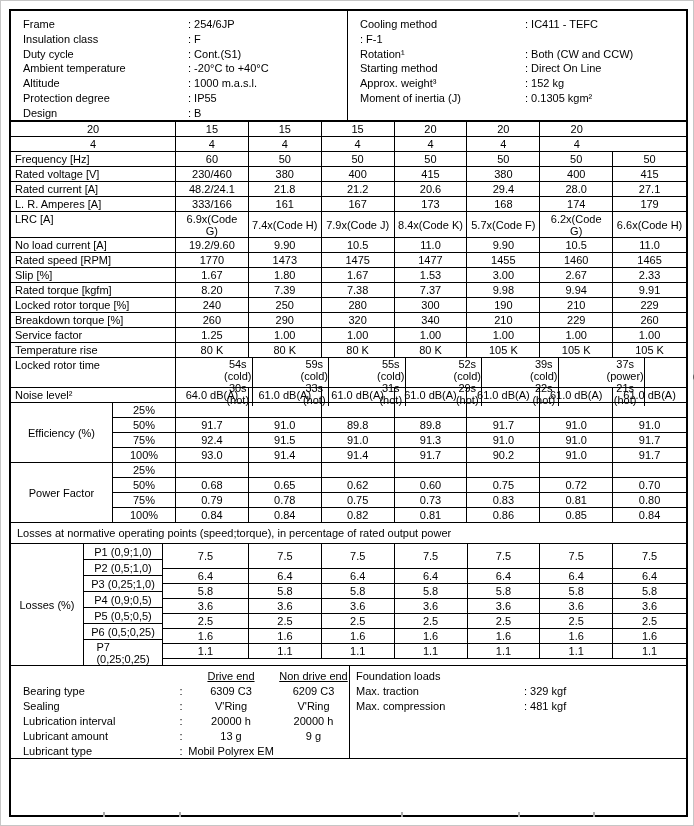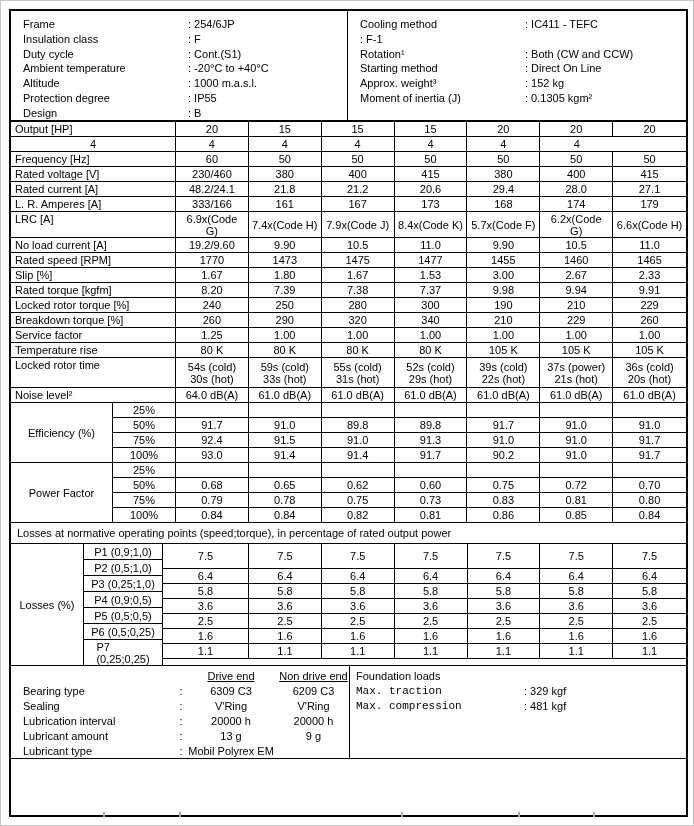--- a/index.html
+++ b/index.html
@@ -15,21 +15,21 @@
   .top-col.left{width:337px;border-right:1px solid #000;}
   .top-col.right{flex:1;}
   .info-row{display:flex;height:14.8px;line-height:14.8px;}
   .info-label{width:165px;flex:0 0 165px;}
   .info-value{white-space:nowrap;}
 
   
   .t-row{display:grid;grid-template-columns:165px repeat(7,1fr);
          height:15px;border-bottom:1px solid #000;box-sizing:border-box;}
   .t-row.h26{height:26px;}
-  .t-row.h30{height:30px;}
+  .t-row.h30{height:30px;gap:48px;}
   .t-label{border-right:1px solid #000;padding-left:4px;display:flex;align-items:center;box-sizing:border-box;}
   .h26 .t-label,.h30 .t-label{align-items:flex-start;padding-top:1px;}
   .t-cell{border-right:1px solid #000;display:flex;align-items:center;justify-content:center;
           text-align:center;white-space:pre-line;line-height:12px;box-sizing:border-box;}
   .t-row .t-cell:last-child,.sb-row .t-cell:last-child,.l-drow .t-cell:last-child{border-right:none;}
 
   
   .sb{display:flex;height:60px;box-sizing:border-box;}
   .sb-label{width:102px;flex:0 0 102px;border-right:1px solid #000;border-bottom:1px solid #000;
             display:flex;align-items:center;justify-content:center;box-sizing:border-box;}
@@ -58,21 +58,21 @@
   .bear{width:339px;flex:0 0 339px;border-right:1px solid #000;padding-top:3px;box-sizing:border-box;}
   .b-row{display:grid;grid-template-columns:160px 20px 80px 85px;height:15px;line-height:15px;}
   .b-head{text-align:center;text-decoration:underline;}
   .b-label{padding-left:12px;}
   .b-colon{text-align:center;}
   .b-val{text-align:center;}
   .b-span{grid-column:3/4;justify-self:center;white-space:nowrap;}
   .found{flex:1;padding:3px 0 0 6px;box-sizing:border-box;}
   .f-head{height:15px;line-height:15px;}
   .f-row{display:flex;height:15px;line-height:15px;}
-  .f-label{width:168px;flex:0 0 168px;font-family:Liberation Mono, monospace;}
+  .f-label{width:168px;flex:0 0 168px;}
 
   
   .footer-space{flex:1;position:relative;}
   .tick{position:absolute;bottom:-2px;width:2px;height:5px;background:#aaa;}
 </style>
 </head>
 <body>
 
 <div class="page">
   <div class="doc">
@@ -130,21 +130,20 @@
           </div>
           <div class="info-row">
             <div class="info-label">Moment of inertia (J)</div>
             <div class="info-value">: 0.1305 kgm²</div>
           </div>
         </div>
     </div>
 
     <div>
         <div class="t-row">
-          <div class="t-label">Output [HP]</div>
           <div class="t-cell">20</div>
           <div class="t-cell">15</div>
           <div class="t-cell">15</div>
           <div class="t-cell">15</div>
           <div class="t-cell">20</div>
           <div class="t-cell">20</div>
           <div class="t-cell">20</div>
         </div>
         <div class="t-row">
           <div class="t-cell">4</div>

